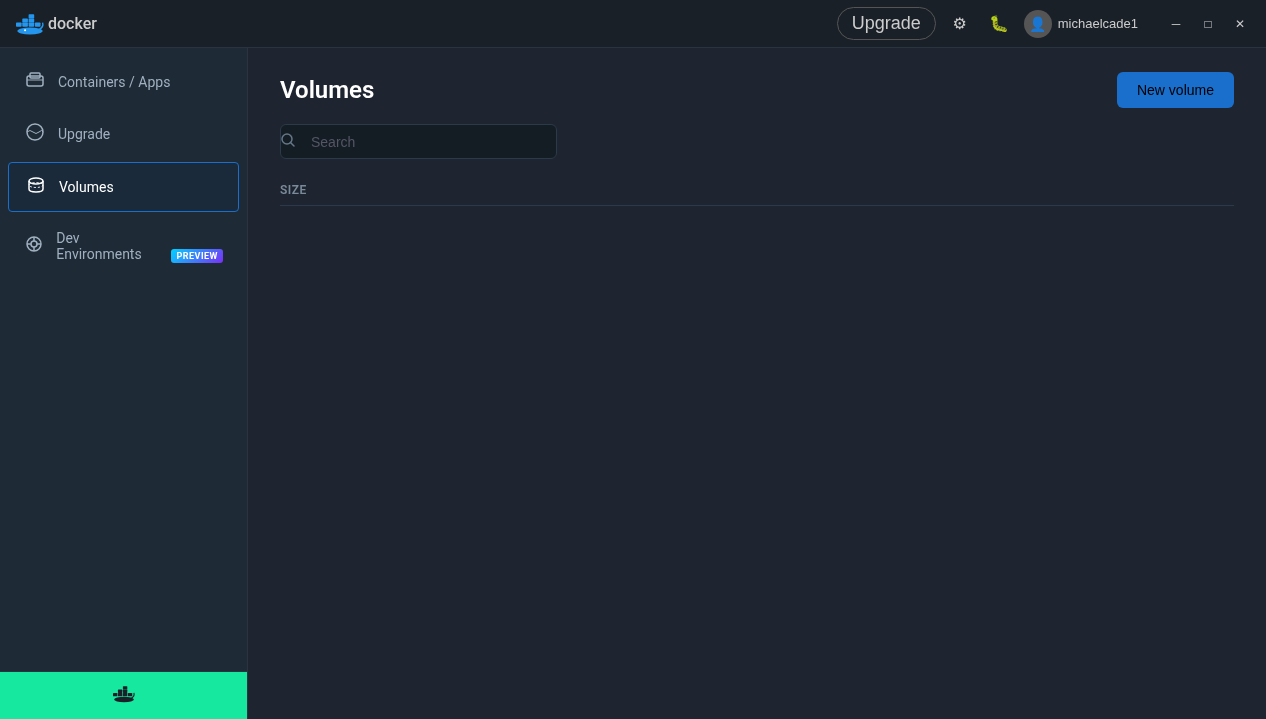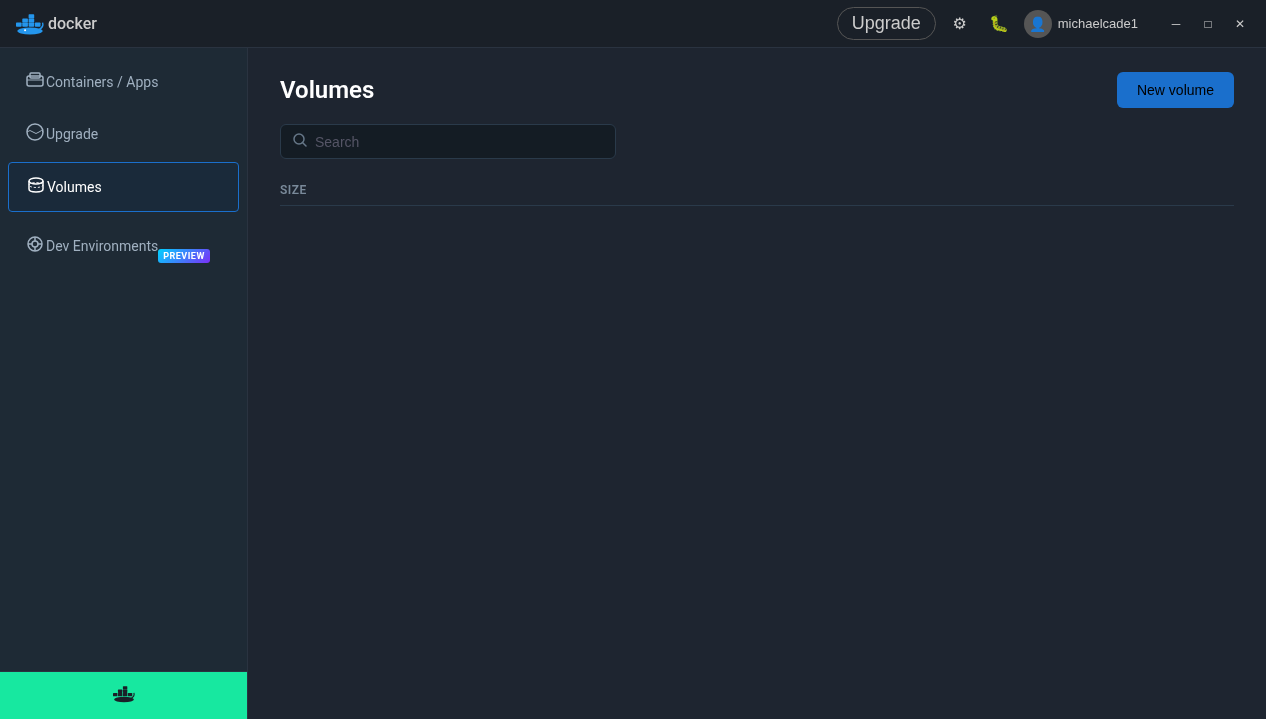--- a/index.html
+++ b/index.html
@@ -114,21 +114,21 @@
       background: #1e2a35;
       display: flex;
       flex-direction: column;
       padding-top: 8px;
       border-right: 1px solid #2a3340;
       position: relative;
     }
     .nav-item {
       display: flex;
       align-items: center;
-      gap: 0;
+      gap: 12px;
       padding: 12px 16px;
       cursor: pointer;
       color: #a0b0c0;
       font-size: 14px;
       border-radius: 4px;
       margin: 2px 8px;
       position: relative;
     }
     .nav-item.active {
       background: #1a2a3a;
@@ -193,23 +193,23 @@
     
     .search-container {
       padding: 0 32px 16px 32px;
     }
     .search-box {
       display: flex;
       align-items: center;
       background: #141c24;
       border: 1px solid #2a3a4a;
       border-radius: 6px;
-      padding: 8px 12px;
-      width: 336px;
-      gap: 8px;
+      padding: 8px 0;
+      width: 277px;
+      gap: 16px;
     }
     .search-icon-inner {
       color: #667;
       font-size: 14px;
     }
     .search-input {
       background: transparent;
       border: none;
       color: #a0b0c0;
       font-size: 14px;

